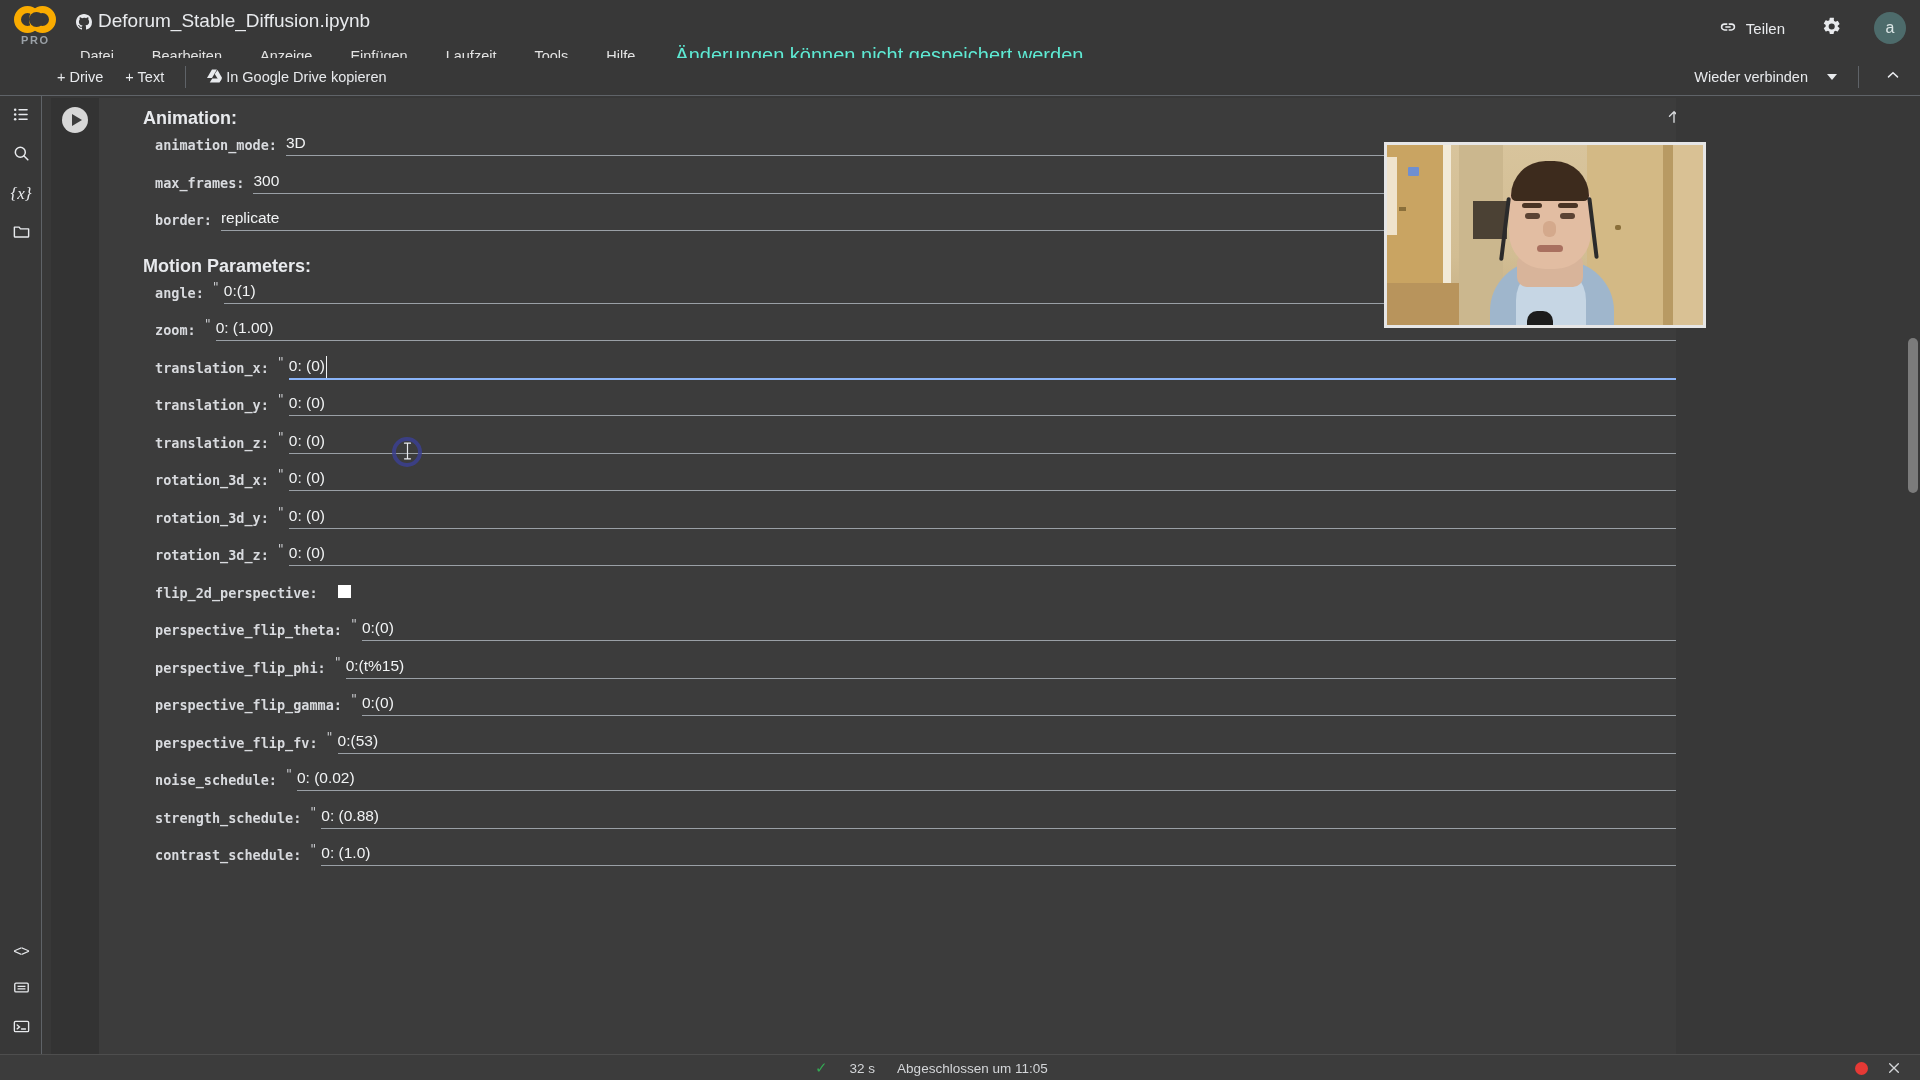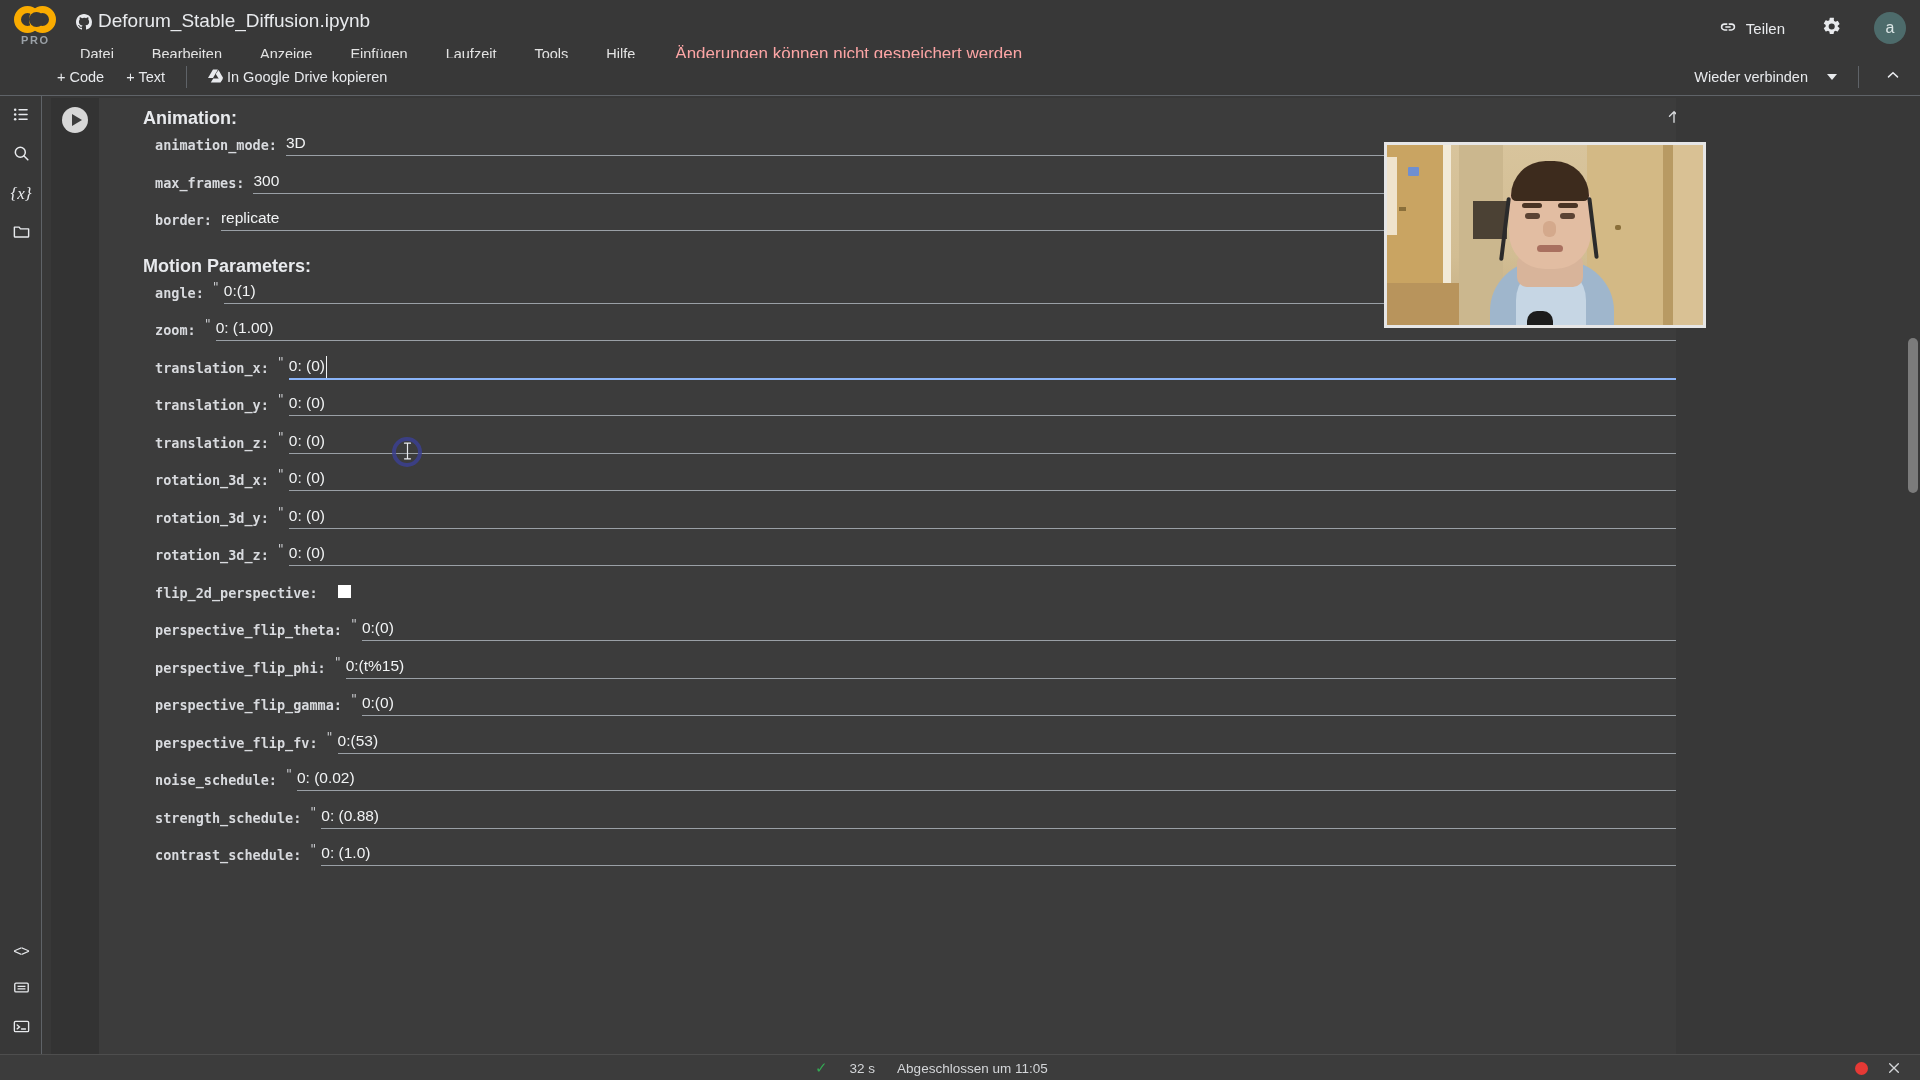--- a/index.html
+++ b/index.html
@@ -20,21 +20,21 @@
   #logo .r1 { left:2px; top:2px; width:27px; height:27px; border:7px solid #f9ab00; }
   #logo .r2 { left:17px; top:2px; width:27px; height:27px; border:7px solid #f9ab00; background:#383838; }
   #logo .cover { position:absolute; left:17px; top:8px; width:15px; height:15px; background:#383838; border-radius:50%; }
   #logo .pro { position:absolute; left:9px; top:30px; font-size:11px; letter-spacing:1.6px; color:#9aa0a6; font-weight:bold; }
 
   #ghicon { position:absolute; left:76px; top:14px; width:16px; height:16px; }
   #title { position:absolute; left:98px; top:10px; font-size:19px; color:#e8eaed; white-space:nowrap; }
 
   #menubar { position:absolute; left:70px; top:36px; display:flex; align-items:center; gap:18px;margin-top:8px; }
   .menu-item { font-size:14.5px; color:#e3e3e3; padding:2px 10px; cursor:pointer; white-space:nowrap; }
-  #savenote { font-size:17px; color:#fca5a5; text-decoration:underline; margin-left:12px; white-space:nowrap; cursor:pointer; }
+  #savenote { font-size:20px; color:#5eead4; text-decoration:underline; margin-left:12px; white-space:nowrap; cursor:pointer; }
 
   #topright { position:absolute; right:14px; top:10px; display:flex; align-items:center; gap:16px; }
   .tr-btn { display:flex; align-items:center; gap:8px; padding:6px 10px; border-radius:18px; cursor:pointer; color:#e8eaed; font-size:15px; }
   #avatar { width:32px; height:32px; border-radius:50%; background:#4d6b6b; color:#dce6e6;
             display:flex; align-items:center; justify-content:center; font-size:16px; cursor:pointer; margin-left:6px; }
 
   
   #toolbar { position:absolute; left:0; top:58px; width:1920px; height:38px; background:#383838; border-bottom:1px solid #5f6368; }
   #tb-left { position:absolute; left:48px; top:0; height:38px; display:flex; align-items:center; gap:4px; }
   .tb-btn { display:flex; align-items:center; gap:4px; font-size:14.5px; color:#e8eaed; padding:5px 9px; border-radius:4px; cursor:pointer; white-space:nowrap; }
@@ -167,21 +167,21 @@
           0 0-.11-.59l-1.94-1.52zM12.23 15.5A3.5 3.5 0 1 1 12.23 8.5a3.5 3.5 0 0 1 0 7z"></path>
         </svg>
       </span>
     </div>
     <div id="avatar">a</div>
   </div>
 </div>
 
 <div id="toolbar">
   <div id="tb-left">
-    <div class="tb-btn">+ Code</div>
+    <div class="tb-btn">+ Drive</div>
     <div class="tb-btn">+ Text</div>
     <div id="tb-divider"></div>
     <div class="tb-btn">
       <span>
         <svg width="15" height="14" viewBox="0 0 16 14">
           <path d="M5.3 0 0 9.1h5.3L10.6 0H5.3z" fill="#e8eaed"></path>
           <path d="M5.6 9.6 2.9 14h10.4l2.7-4.4H5.6z" fill="#e8eaed"></path>
           <path d="M11.2.5 16 8.9l-2.6 4.3L8.3 4.8 11.2.5z" fill="#e8eaed"></path>
         </svg>
       </span>

